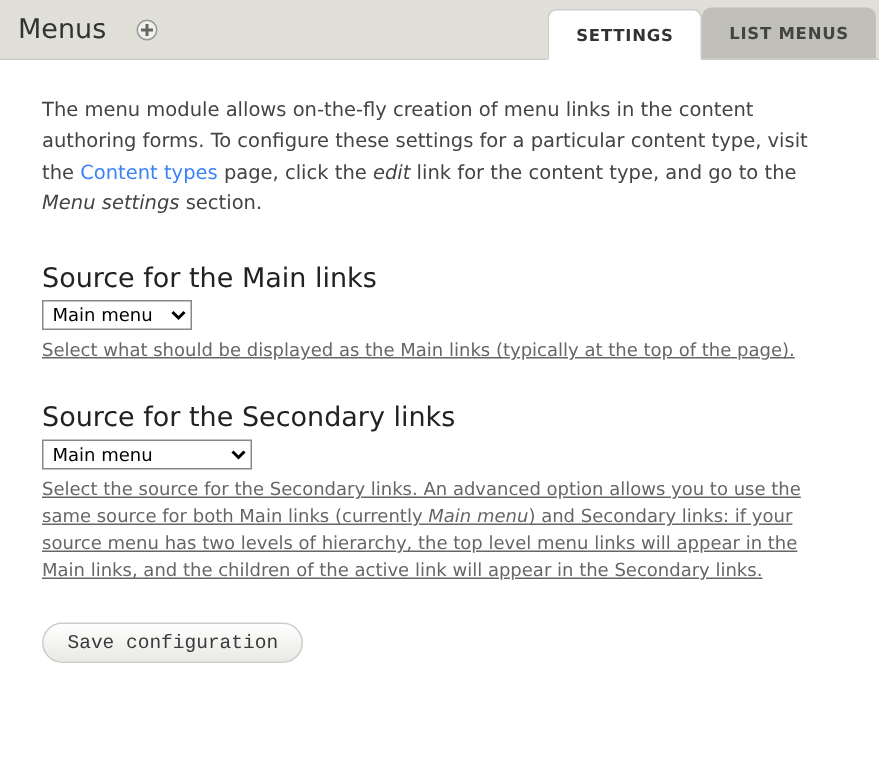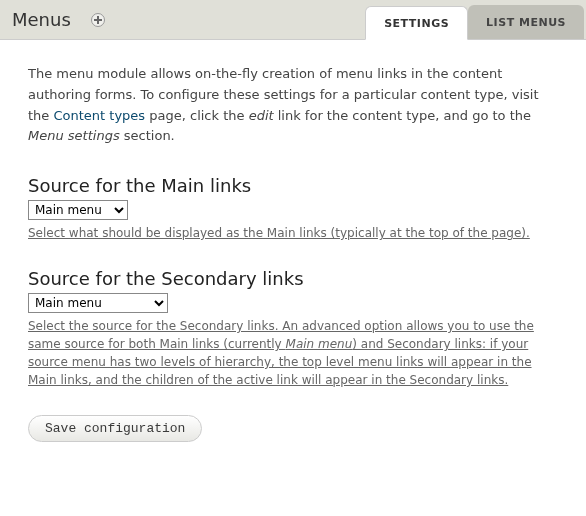--- a/index.html
+++ b/index.html
@@ -7,21 +7,21 @@
 .header { background: #e0e0d8; height: 40px; display: flex; align-items: center; justify-content: space-between; padding: 0 0 0 12px; border-bottom: 1px solid #ccc; }
 .title-wrap { display: flex; align-items: center; gap: 20px; }
 .title { font-size: 18px; font-weight: normal; color: #333; }
 .plus-icon { display: inline-flex; align-items: center; justify-content: center; width: 14px; height: 14px; border: 1px solid #999; border-radius: 50%; font-size: 10px; line-height: 1; color: #666; background: #f0f0ec; cursor: pointer; }
 .tabs { display: flex; align-self: flex-end; height: 40px; }
 .tab { display: flex; align-items: center; padding: 0 18px; font-size: 11px; font-weight: bold; letter-spacing: 0.5px; text-transform: uppercase; cursor: pointer; border-top-left-radius: 6px; border-top-right-radius: 6px; margin-top: 6px; }
 .tab.inactive { background: #c0c0b8; color: #444; margin-right: 2px; }
 .tab.active { background: #fff; color: #333; border: 1px solid #ccc; border-bottom: 1px solid #fff; position: relative; top: 1px; }
 .content { padding: 24px 28px; }
 .intro { color: #444; line-height: 1.6; margin-bottom: 28px; }
-.intro a { color: #0c4a6e; text-decoration: none; }
+.intro a { color: #3b82f6; text-decoration: none; }
 .intro em { font-style: italic; text-align: right; }
 .field { margin-bottom: 26px; }
 .field-label { font-weight: normal; color: #222; margin-bottom: 4px; display: block; font-size: 18px; }
 .select { font-family: inherit; font-size: 12px; padding: 1px 2px; border: 1px solid #888; background: #fff; min-width: 100px; }
 .description { color: #666; font-size: 12px; line-height: 1.5; margin-top: 4px; text-decoration: underline; }
 .description em { font-style: italic; }
 .submit { margin-top: 8px; }
 .submit button { font-family: Liberation Mono, monospace; font-size: 13px; color: #3a3a3a; padding: 5px 16px; border: 1px solid #ccc; border-radius: 14px; background: linear-gradient(#fff, #e8e8e4); cursor: pointer; }
 </style>
 </head>

